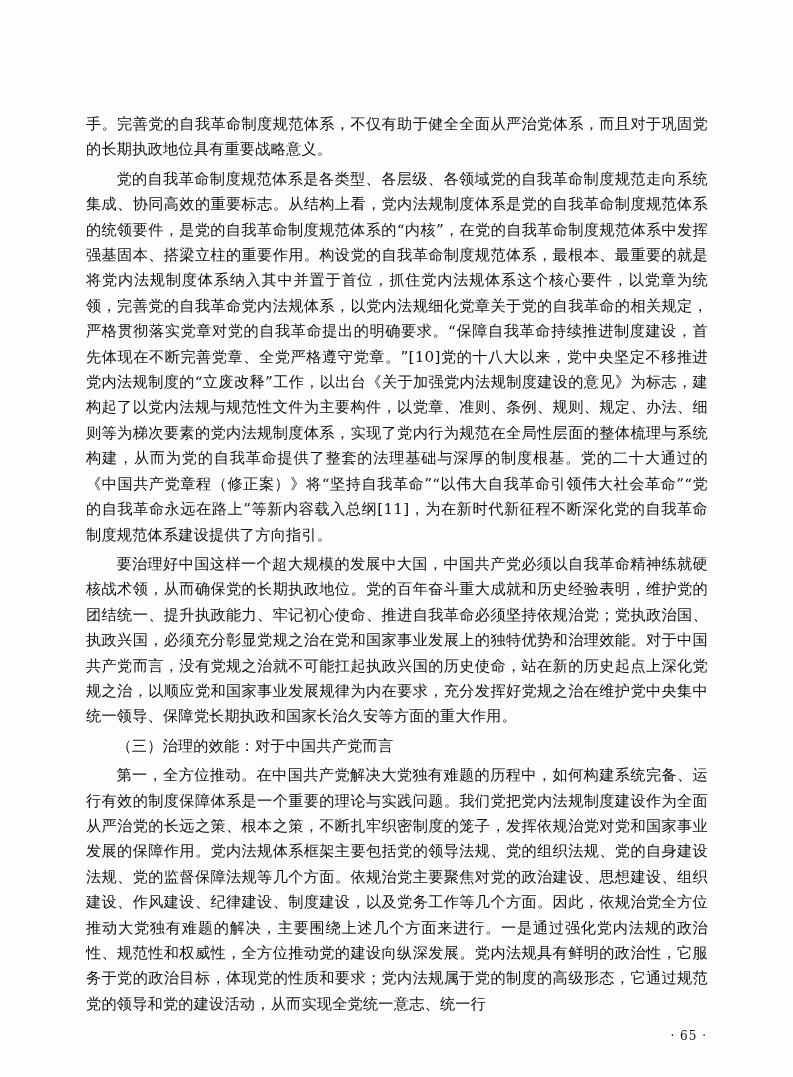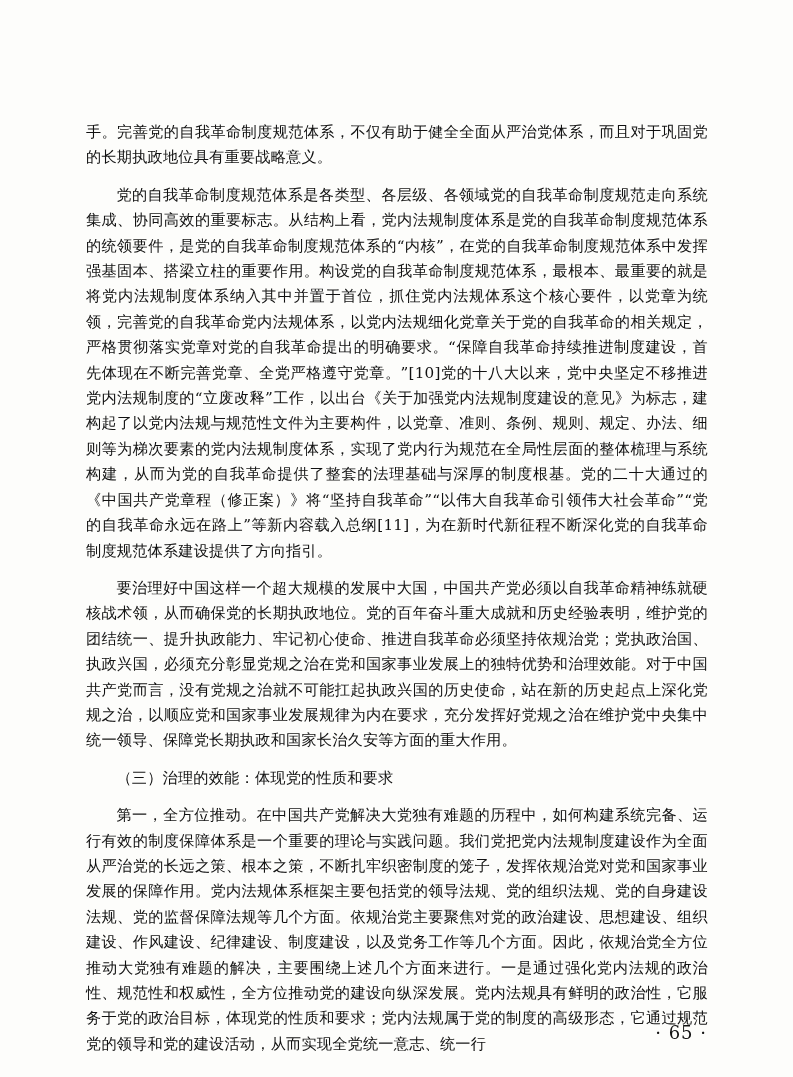--- a/index.html
+++ b/index.html
@@ -18,47 +18,47 @@
     box-sizing: border-box;
     overflow: hidden;
   }
   .content {
     position: absolute;
     left: 86px;
     top: 108px;
     width: 622px;
   }
   .para {
-    margin: 12px 0 0 0;
+    margin: 4px 0 0 0;
     font-size: 15.2px;
     line-height: 25.4px;
     color: #111111;
     text-align: justify;
     text-justify: inter-ideograph;
     letter-spacing: 0.2px;
     font-family: "DejaVu Serif", "Liberation Serif", serif;
   }
   .indent {
     text-indent: 2em;
   }
   .page-number {
     position: absolute;
     right: 86px;
     bottom: 34px;
-    font-size: 18px;
+    font-size: 12px;
     color: #111111;
     letter-spacing: 1px;
     font-family: "DejaVu Serif", "Liberation Serif", serif;
   }
 </style>
 </head>
 <body>
 
 <div class="page">
   <div class="content">
     <p class="para">手。完善党的自我革命制度规范体系，不仅有助于健全全面从严治党体系，而且对于巩固党的长期执政地位具有重要战略意义。</p>
     <p class="para indent">党的自我革命制度规范体系是各类型、各层级、各领域党的自我革命制度规范走向系统集成、协同高效的重要标志。从结构上看，党内法规制度体系是党的自我革命制度规范体系的统领要件，是党的自我革命制度规范体系的“内核”，在党的自我革命制度规范体系中发挥强基固本、搭梁立柱的重要作用。构设党的自我革命制度规范体系，最根本、最重要的就是将党内法规制度体系纳入其中并置于首位，抓住党内法规体系这个核心要件，以党章为统领，完善党的自我革命党内法规体系，以党内法规细化党章关于党的自我革命的相关规定，严格贯彻落实党章对党的自我革命提出的明确要求。“保障自我革命持续推进制度建设，首先体现在不断完善党章、全党严格遵守党章。”[10]党的十八大以来，党中央坚定不移推进党内法规制度的“立废改释”工作，以出台《关于加强党内法规制度建设的意见》为标志，建构起了以党内法规与规范性文件为主要构件，以党章、准则、条例、规则、规定、办法、细则等为梯次要素的党内法规制度体系，实现了党内行为规范在全局性层面的整体梳理与系统构建，从而为党的自我革命提供了整套的法理基础与深厚的制度根基。党的二十大通过的《中国共产党章程（修正案）》将“坚持自我革命”“以伟大自我革命引领伟大社会革命”“党的自我革命永远在路上”等新内容载入总纲[11]，为在新时代新征程不断深化党的自我革命制度规范体系建设提供了方向指引。</p>
     <p class="para indent">要治理好中国这样一个超大规模的发展中大国，中国共产党必须以自我革命精神练就硬核战术领，从而确保党的长期执政地位。党的百年奋斗重大成就和历史经验表明，维护党的团结统一、提升执政能力、牢记初心使命、推进自我革命必须坚持依规治党；党执政治国、执政兴国，必须充分彰显党规之治在党和国家事业发展上的独特优势和治理效能。对于中国共产党而言，没有党规之治就不可能扛起执政兴国的历史使命，站在新的历史起点上深化党规之治，以顺应党和国家事业发展规律为内在要求，充分发挥好党规之治在维护党中央集中统一领导、保障党长期执政和国家长治久安等方面的重大作用。</p>
-    <p class="para indent">（三）治理的效能：体现党的性质和要求</p>
+    <p class="para indent">（三）治理的效能：对于中国共产党而言</p>
     <p class="para indent">第一，全方位推动。在中国共产党解决大党独有难题的历程中，如何构建系统完备、运行有效的制度保障体系是一个重要的理论与实践问题。我们党把党内法规制度建设作为全面从严治党的长远之策、根本之策，不断扎牢织密制度的笼子，发挥依规治党对党和国家事业发展的保障作用。党内法规体系框架主要包括党的领导法规、党的组织法规、党的自身建设法规、党的监督保障法规等几个方面。依规治党主要聚焦对党的政治建设、思想建设、组织建设、作风建设、纪律建设、制度建设，以及党务工作等几个方面。因此，依规治党全方位推动大党独有难题的解决，主要围绕上述几个方面来进行。一是通过强化党内法规的政治性、规范性和权威性，全方位推动党的建设向纵深发展。党内法规具有鲜明的政治性，它服务于党的政治目标，体现党的性质和要求；党内法规属于党的制度的高级形态，它通过规范党的领导和党的建设活动，从而实现全党统一意志、统一行</p>
   </div>
   <div class="page-number">· 65 ·</div>
 </div>
 
 </body></html>

